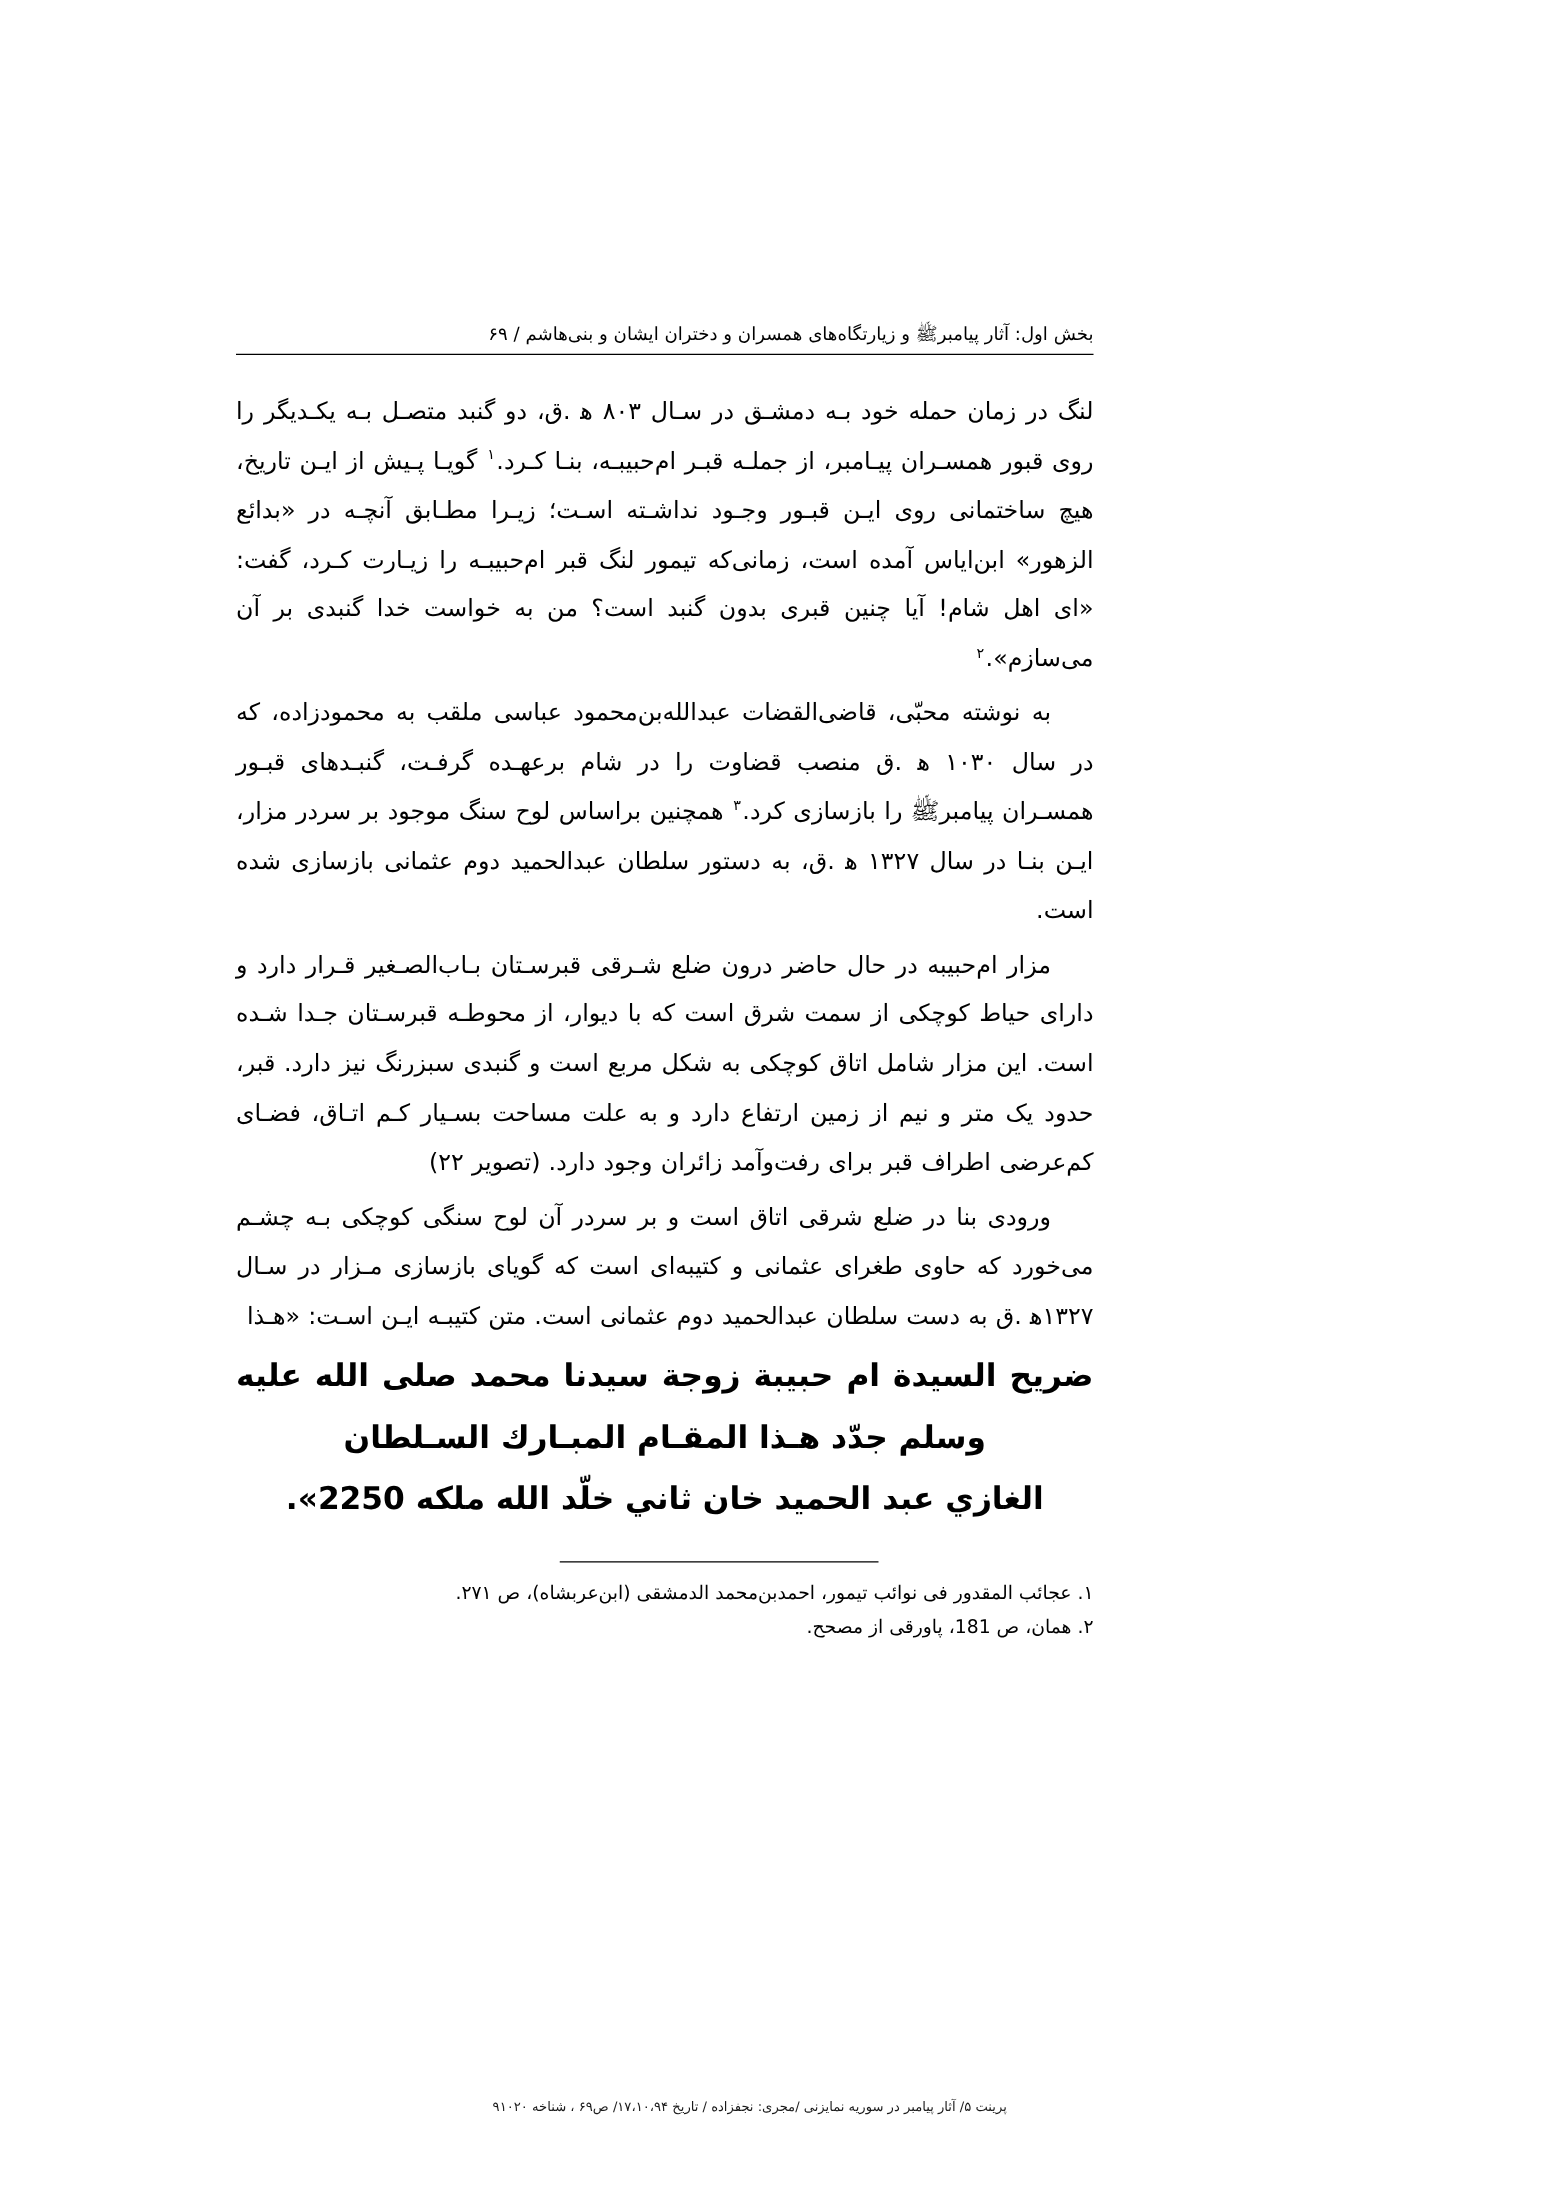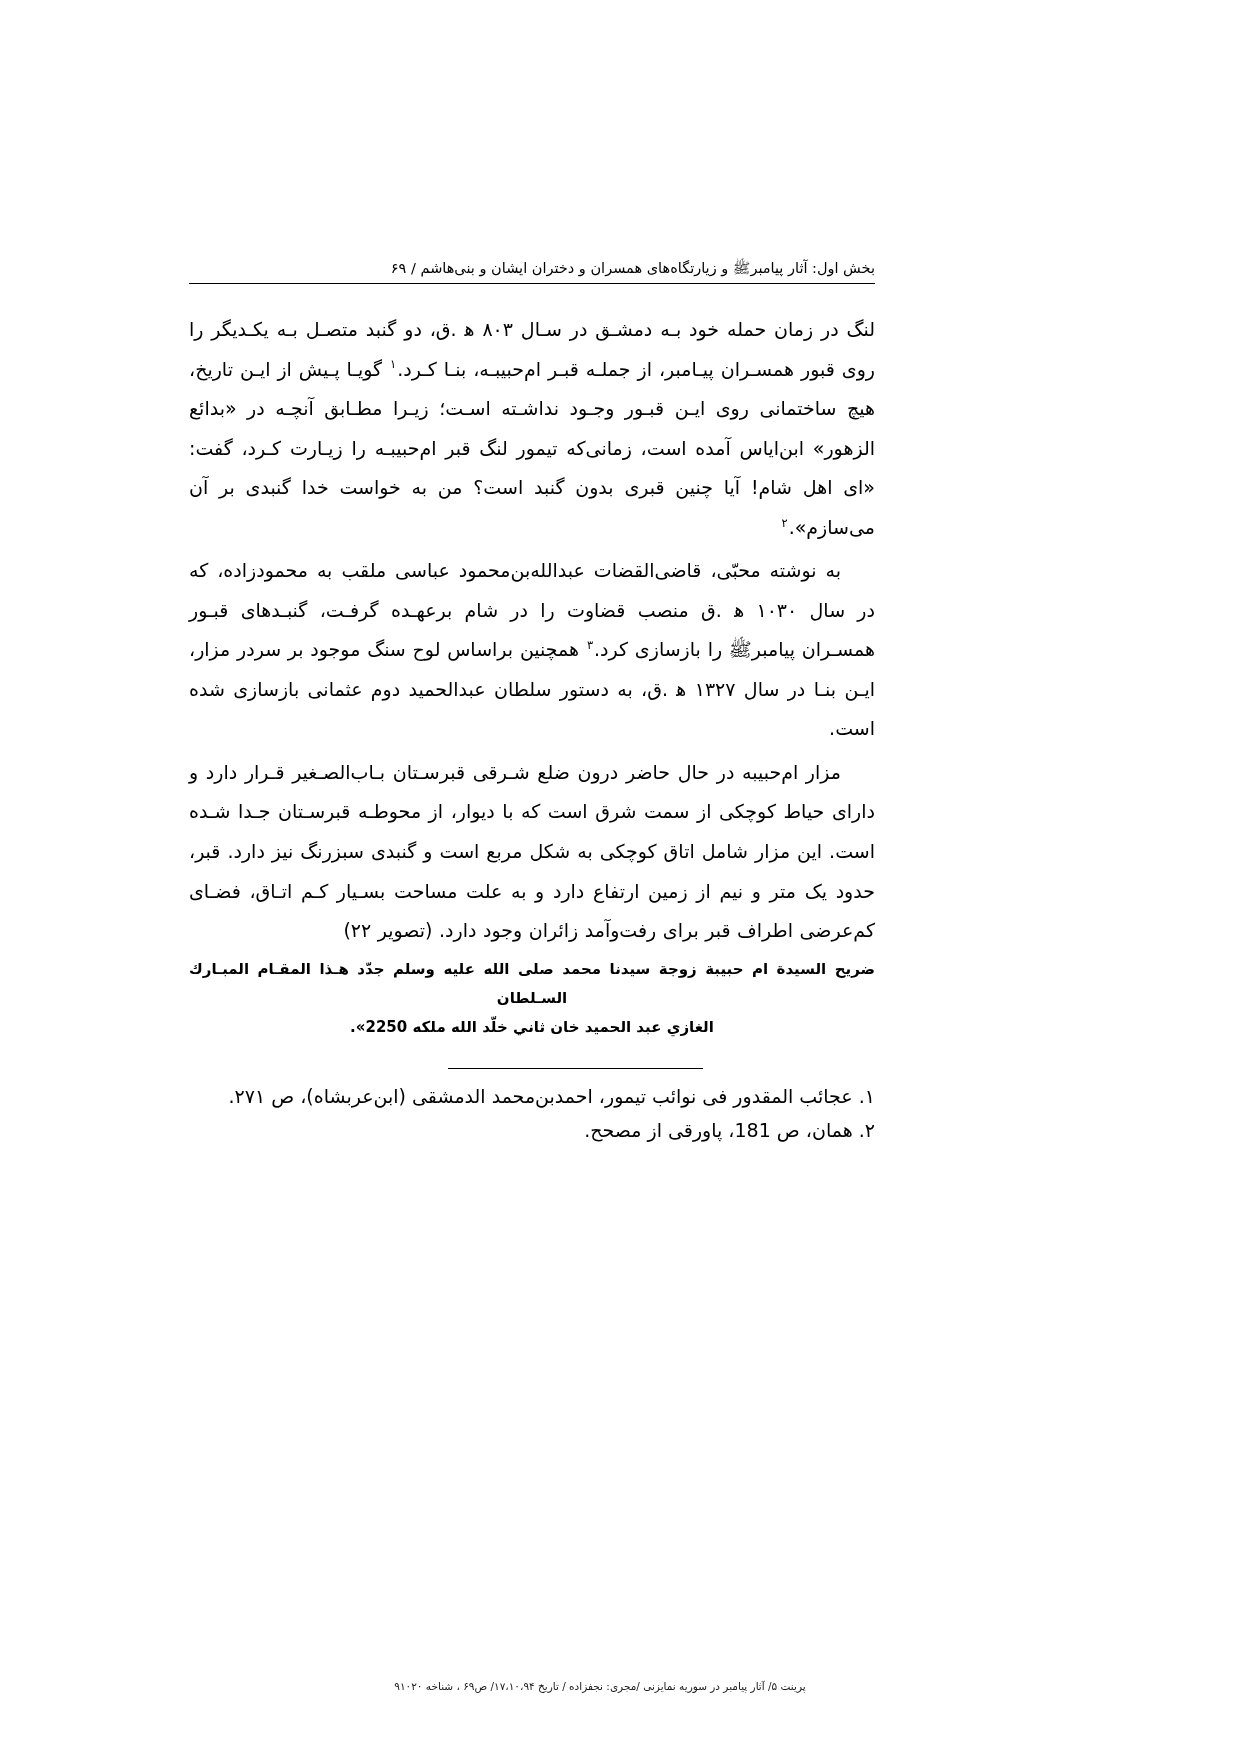--- a/index.html
+++ b/index.html
@@ -71,21 +71,21 @@
     line-height: 0;
     margin: 0 1px;
   }
 
   
   p.inscription {
     direction: rtl;
     text-align: justify;
     text-align-last: center;
     font-weight: bold;
-    font-size: 15px;
+    font-size: 25px;
     line-height: 1.95;
     margin: 0;
   }
 
   
   .footnote-area {
     margin-top: 26px;
   }
   .footnote-rule {
     border: 0;
@@ -93,21 +93,21 @@
     width: 255px;
     margin: 0 0 0 auto;   
     margin-right: 172px;
   }
   .footnotes {
     direction: rtl;
     text-align: right;
     margin-top: 11px;
   }
   .footnotes .fn-line {
-    font-size: 19px;
+    font-size: 15px;
     line-height: 1.78;
     white-space: nowrap;
   }
 
   
   .printer-footer {
     position: absolute;
     left: 0;
     right: 0;
     top: 1668px;
@@ -132,20 +132,21 @@
     <hr class="header-rule">
 
     <div class="body-block">
 
       <p class="para no-indent">لنگ در زمان حمله خود بـه دمشـق در سـال ۸۰۳ ه‍ .ق، دو گنبد متصـل بـه یکـدیگر را روی قبور همسـران پیـامبر، از جملـه قبـر ام‌حبیبـه، بنـا کـرد.<sup class="fn">۱</sup> گویـا پـیش از ایـن تاریخ، هیچ ساختمانی روی ایـن قبـور وجـود نداشـته اسـت؛ زیـرا مطـابق آنچـه در «بدائع الزهور» ابن‌ایاس آمده است، زمانی‌که تیمور لنگ قبر ام‌حبیبـه را زیـارت کـرد، گفت: «ای اهل شام! آیا چنین قبری بدون گنبد است؟ من به خواست خدا گنبدی بر آن می‌سازم».<sup class="fn">۲</sup></p>
 
       <p class="para">به نوشته محبّی، قاضی‌القضات عبدالله‌بن‌محمود عباسی ملقب به محمودزاده، که در سال ۱۰۳۰ ه‍ .ق منصب قضاوت را در شام برعهـده گرفـت، گنبـدهای قبـور همسـران پیامبرﷺ را بازسازی کرد.<sup class="fn">۳</sup> همچنین براساس لوح سنگ موجود بر سردر مزار، ایـن بنـا در سال ۱۳۲۷ ه‍ .ق، به دستور سلطان عبدالحمید دوم عثمانی بازسازی شده است.</p>
 
       <p class="para">مزار ام‌حبیبه در حال حاضر درون ضلع شـرقی قبرسـتان بـاب‌الصـغیر قـرار دارد و دارای حیاط کوچکی از سمت شرق است که با دیوار، از محوطـه قبرسـتان جـدا شـده است. این مزار شامل اتاق کوچکی به شکل مربع است و گنبدی سبزرنگ نیز دارد. قبر، حدود یک متر و نیم از زمین ارتفاع دارد و به علت مساحت بسـیار کـم اتـاق، فضـای کم‌عرضی اطراف قبر برای رفت‌وآمد زائران وجود دارد. (تصویر ۲۲)</p>
 
+      <p class="para">ورودی بنا در ضلع شرقی اتاق است و بر سردر آن لوح سنگی کوچکی بـه چشـم می‌خورد که حاوی طغرای عثمانی و کتیبه‌ای است که گویای بازسازی مـزار در سـال ۱۳۲۷ه‍ .ق به دست سلطان عبدالحمید دوم عثمانی است. متن کتیبـه ایـن اسـت: «هـذا</p>
 
       <p class="inscription">ضريح السيدة ام حبيبة زوجة سيدنا محمد صلى الله عليه وسلم جدّد هـذا المقـام المبـارك السـلطان</p>
       <p class="inscription">الغازي عبد الحميد خان ثاني خلّد الله ملكه 2250».</p>
 
     </div>
 
     <div class="footnote-area">
       <hr class="footnote-rule">
       <div class="footnotes">
         <div class="fn-line">

